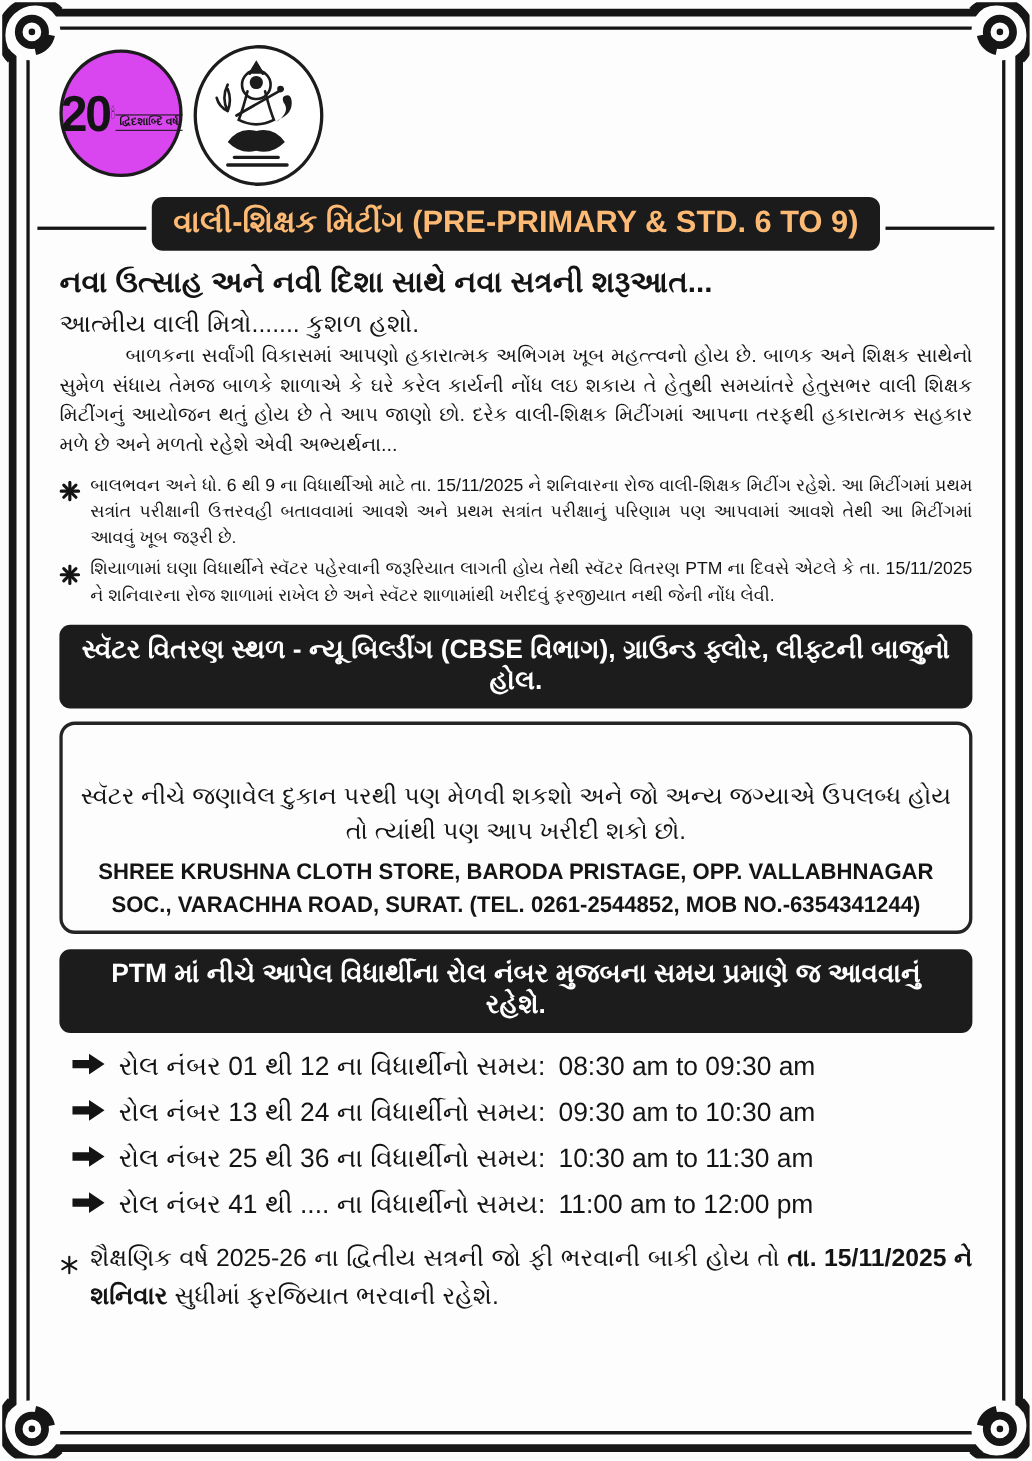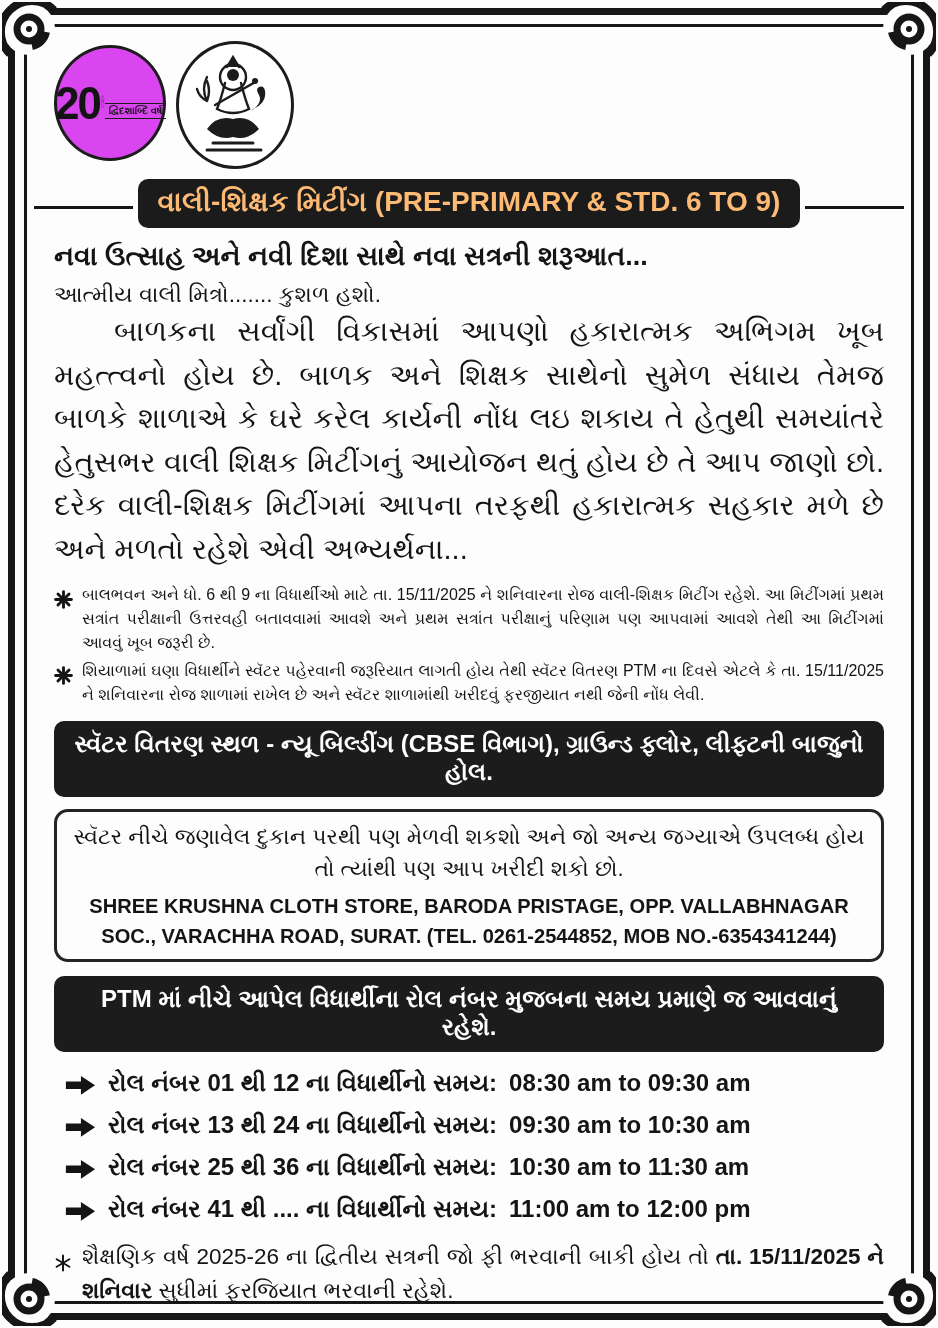--- a/index.html
+++ b/index.html
@@ -88,21 +88,21 @@
     background: #1b1b1b; color: #fdba74;
     font-size: 28px; font-weight: bold;
     padding: 7px 20px 9px; border-radius: 10px;
     box-shadow: 0 0 0 5px #fdfdfd;
     white-space: nowrap;
   }
 
   
   .headline { text-align: left; font-size: 27px; font-weight: bold; margin-top: 8px; }
   .salutation { font-size: 22.5px; margin-top: 10px; }
-  .intro { font-size: 29px; text-align: justify; text-indent: 60px; line-height: 1.5; margin-top: 2px; }
+  .intro { font-size: 18px; text-align: justify; text-indent: 60px; line-height: 1.5; margin-top: 2px; }
 
   .bullets { list-style: none; margin-top: 12px; }
   .bullets li {
     position: relative; padding-left: 28px;
     font-size: 16px; line-height: 1.5; text-align: justify;
   }
   .bullets li + li { margin-top: 4px; }
   .b-ast { position: absolute; left: 0; top: 7px; width: 19px; height: 19px; }
 
   .pill-bar {
@@ -110,27 +110,27 @@
     border-radius: 10px; text-align: center;
     font-size: 24px; padding: 9px 2px 11px;
     margin-top: 14px;
   }
   .pill-bar.narrow { width: fit-content; margin-left: auto; margin-right: auto; padding: 9px 26px 11px; }
 
   .store-box {
     border: 3px solid #242424; border-radius: 14px;
     margin-top: 12px; padding: 9px 14px; text-align: center;
   }
-  .store-box .gj { font-size: 22px; line-height: 1.45; }
+  .store-box .gj { font-size: 22px; line-height: 1.45; margin-top: 40px; }
   .store-box .en { font-size: 20.5px; font-weight: bold; margin-top: 6px; line-height: 1.45; transform: scaleX(0.98); }
 
   .schedule { list-style: none; margin-top: 10px; }
   .schedule li {
-    display: flex; align-items: center; gap: 12px;
-    font-size: 24px; font-weight: bold; padding: 7px 0 7px 10px;
+    display: flex; align-items: flex-start; gap: 12px;
+    font-size: 24px; font-weight: normal; padding: 7px 0 7px 10px;
   }
   .arrow-ic { width: 32px; height: 20px; flex: 0 0 auto; }
 
   .fee-note {
     position: relative; padding-left: 28px;
     font-size: 22.5px; line-height: 1.5; margin-top: 10px; text-align: justify;
   }
   .fee-note .b-ast6 { position: absolute; left: 0; top: 8px; width: 18px; height: 18px; }
   .fee-note b { font-weight: bold; }
 </style>

